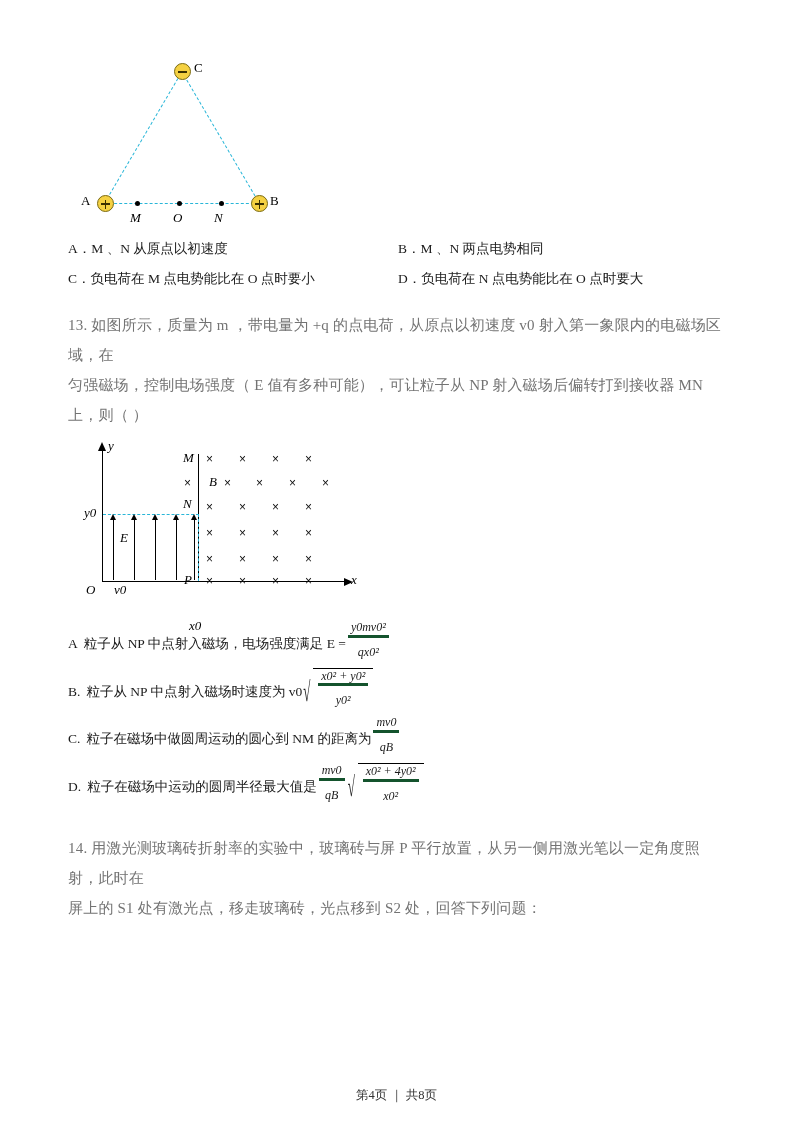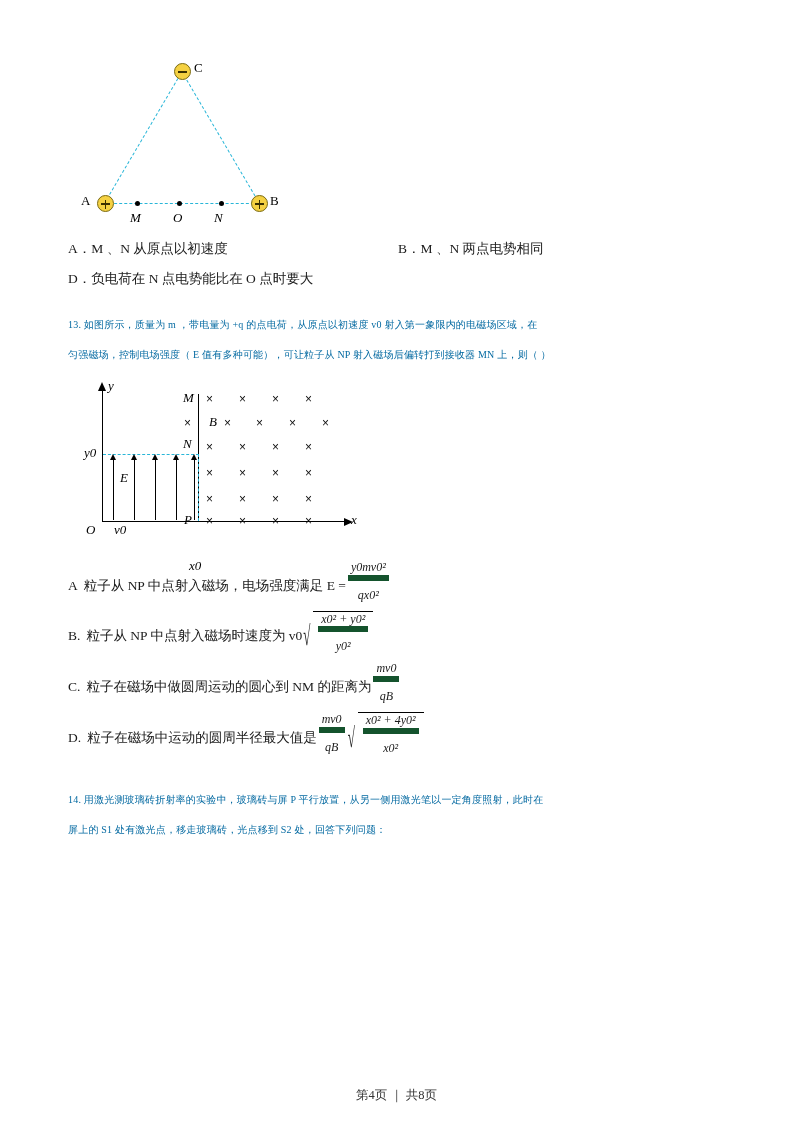--- a/index.html
+++ b/index.html
@@ -20,23 +20,23 @@
   }
   .content {
     position: absolute;
     left: 68px;
     top: 30px;
     width: 660px;
   }
 
   
   .para {
-    font-size: 10px;
+    font-size: 15px;
     line-height: 30px;
-    color: #0369a1;
+    color: #737373;
     letter-spacing: 0.2px;
   }
   .opt-row {
     display: flex;
     font-size: 13.5px;
     line-height: 30px;
     color: #1a1a1a;
   }
   .opt-row > div { flex: 0 0 50%; }
 
@@ -134,21 +134,21 @@
   
   .frac {
     display: inline-block;
     vertical-align: middle;
     text-align: center;
     font-size: 12px;
     line-height: 1.15;
     margin: 0 2px;
     font-style: italic;
   }
-  .frac .num { display:block; padding: 0 3px; border-bottom: 6px solid #14532d; }
+  .frac .num { display:block; padding: 0 3px; border-bottom: 3px solid #14532d; }
   .frac .den { display:block; padding: 8px 3px; }
   .radical {
     display: inline-block;
     vertical-align: middle;
     position: relative;
     padding-left: 10px;
     margin: 0 1px;
   }
   .radical::before {
     content: "√";
@@ -213,20 +213,23 @@
 
     <div class="opt-row" style="margin-top:4px;">
       <div>
         <span>A．</span><span>M 、N 从原点以初速度</span>
       </div>
       <div>
         <span>B．</span><span>M 、N 两点电势相同</span>
       </div>
     </div>
     <div class="opt-row">
+      <div>
+        <span>C．</span><span>负电荷在 M 点电势能比在 O 点时要小</span>
+      </div>
       <div>
         <span>D．</span><span>负电荷在 N 点电势能比在 O 点时要大</span>
       </div>
     </div>
 
     <div class="para" style="margin-top:16px;">
       <span>13.</span>
       <span>如图所示，质量为 m ，带电量为 +q 的点电荷，从原点以初速度 v0 射入第一象限内的电磁场区域，在</span>
     </div>
     <div class="para">匀强磁场，控制电场强度（ E 值有多种可能），可让粒子从 NP 射入磁场后偏转打到接收器 MN 上，则（       ）</div>

